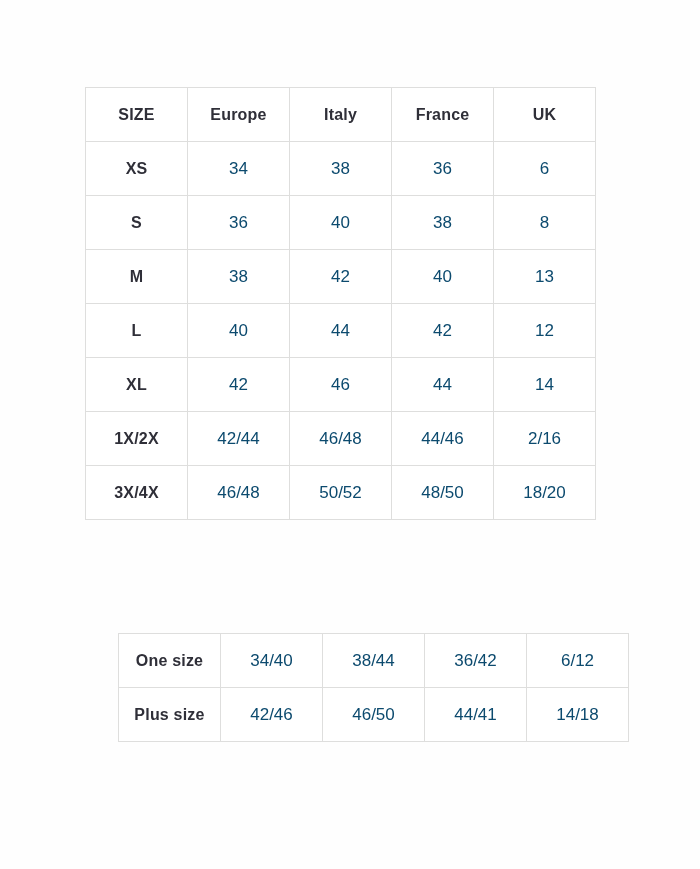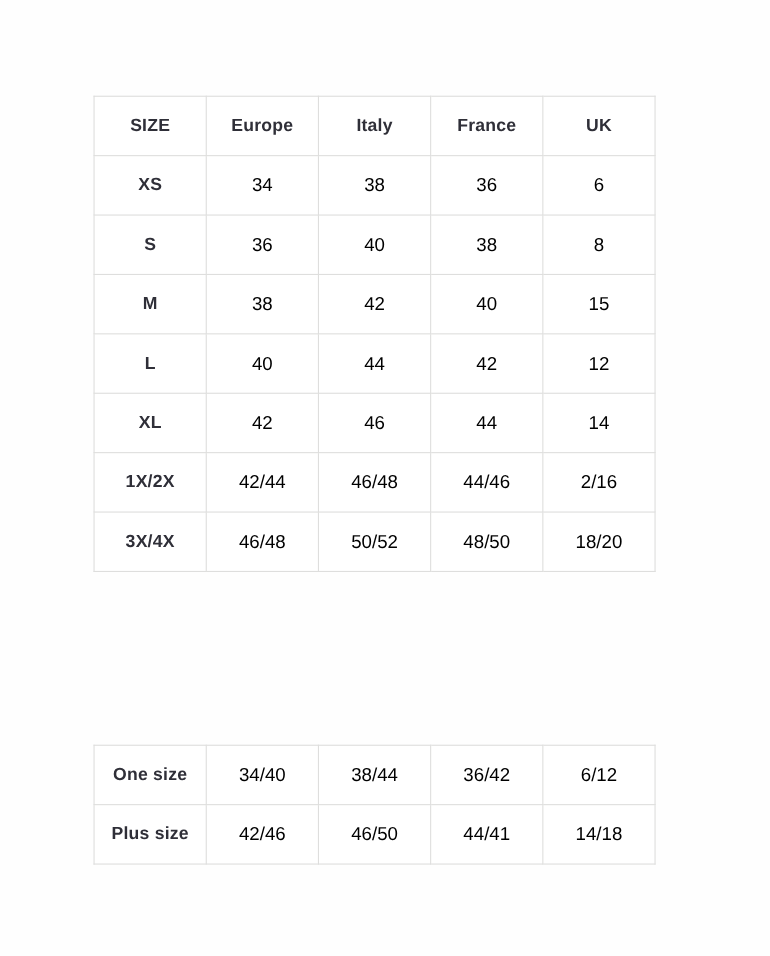--- a/index.html
+++ b/index.html
@@ -17,42 +17,42 @@
     overflow: hidden;
   }
   table.size-table {
     position: absolute;
     left: 85px;
     border-collapse: collapse;
     table-layout: fixed;
     background: #ffffff;
   }
   table.size-table.main { top: 87px; }
-  table.size-table.special { top: 677px; }
+  table.size-table.special { top: 633px; margin-left: 33px; }
   table.size-table col { width: 102px; }
   table.size-table th,
   table.size-table td {
     border: 1px solid #dededd;
     height: 54px;
     text-align: center;
     vertical-align: middle;
     padding: 0;
     box-sizing: border-box;
   }
   table.size-table thead th,
   table.size-table th.label-cell {
     font-size: 16px;
     font-weight: 700;
     color: #2f2f38;
     letter-spacing: 0.2px;
   }
   table.size-table td {
     font-size: 17px;
     font-weight: 400;
-    color: #000000;
+    color: #0c4a6e;
   }
 </style>
 </head>
 <body>
 
 <div class="page">
 
   <table class="size-table main">
     <colgroup>
       <col>
@@ -83,21 +83,21 @@
           <td>36</td>
           <td>40</td>
           <td>38</td>
           <td>8</td>
         </tr>
         <tr>
           <th class="label-cell">M</th>
           <td>38</td>
           <td>42</td>
           <td>40</td>
-          <td>15</td>
+          <td>13</td>
         </tr>
         <tr>
           <th class="label-cell">L</th>
           <td>40</td>
           <td>44</td>
           <td>42</td>
           <td>12</td>
         </tr>
         <tr>
           <th class="label-cell">XL</th>

